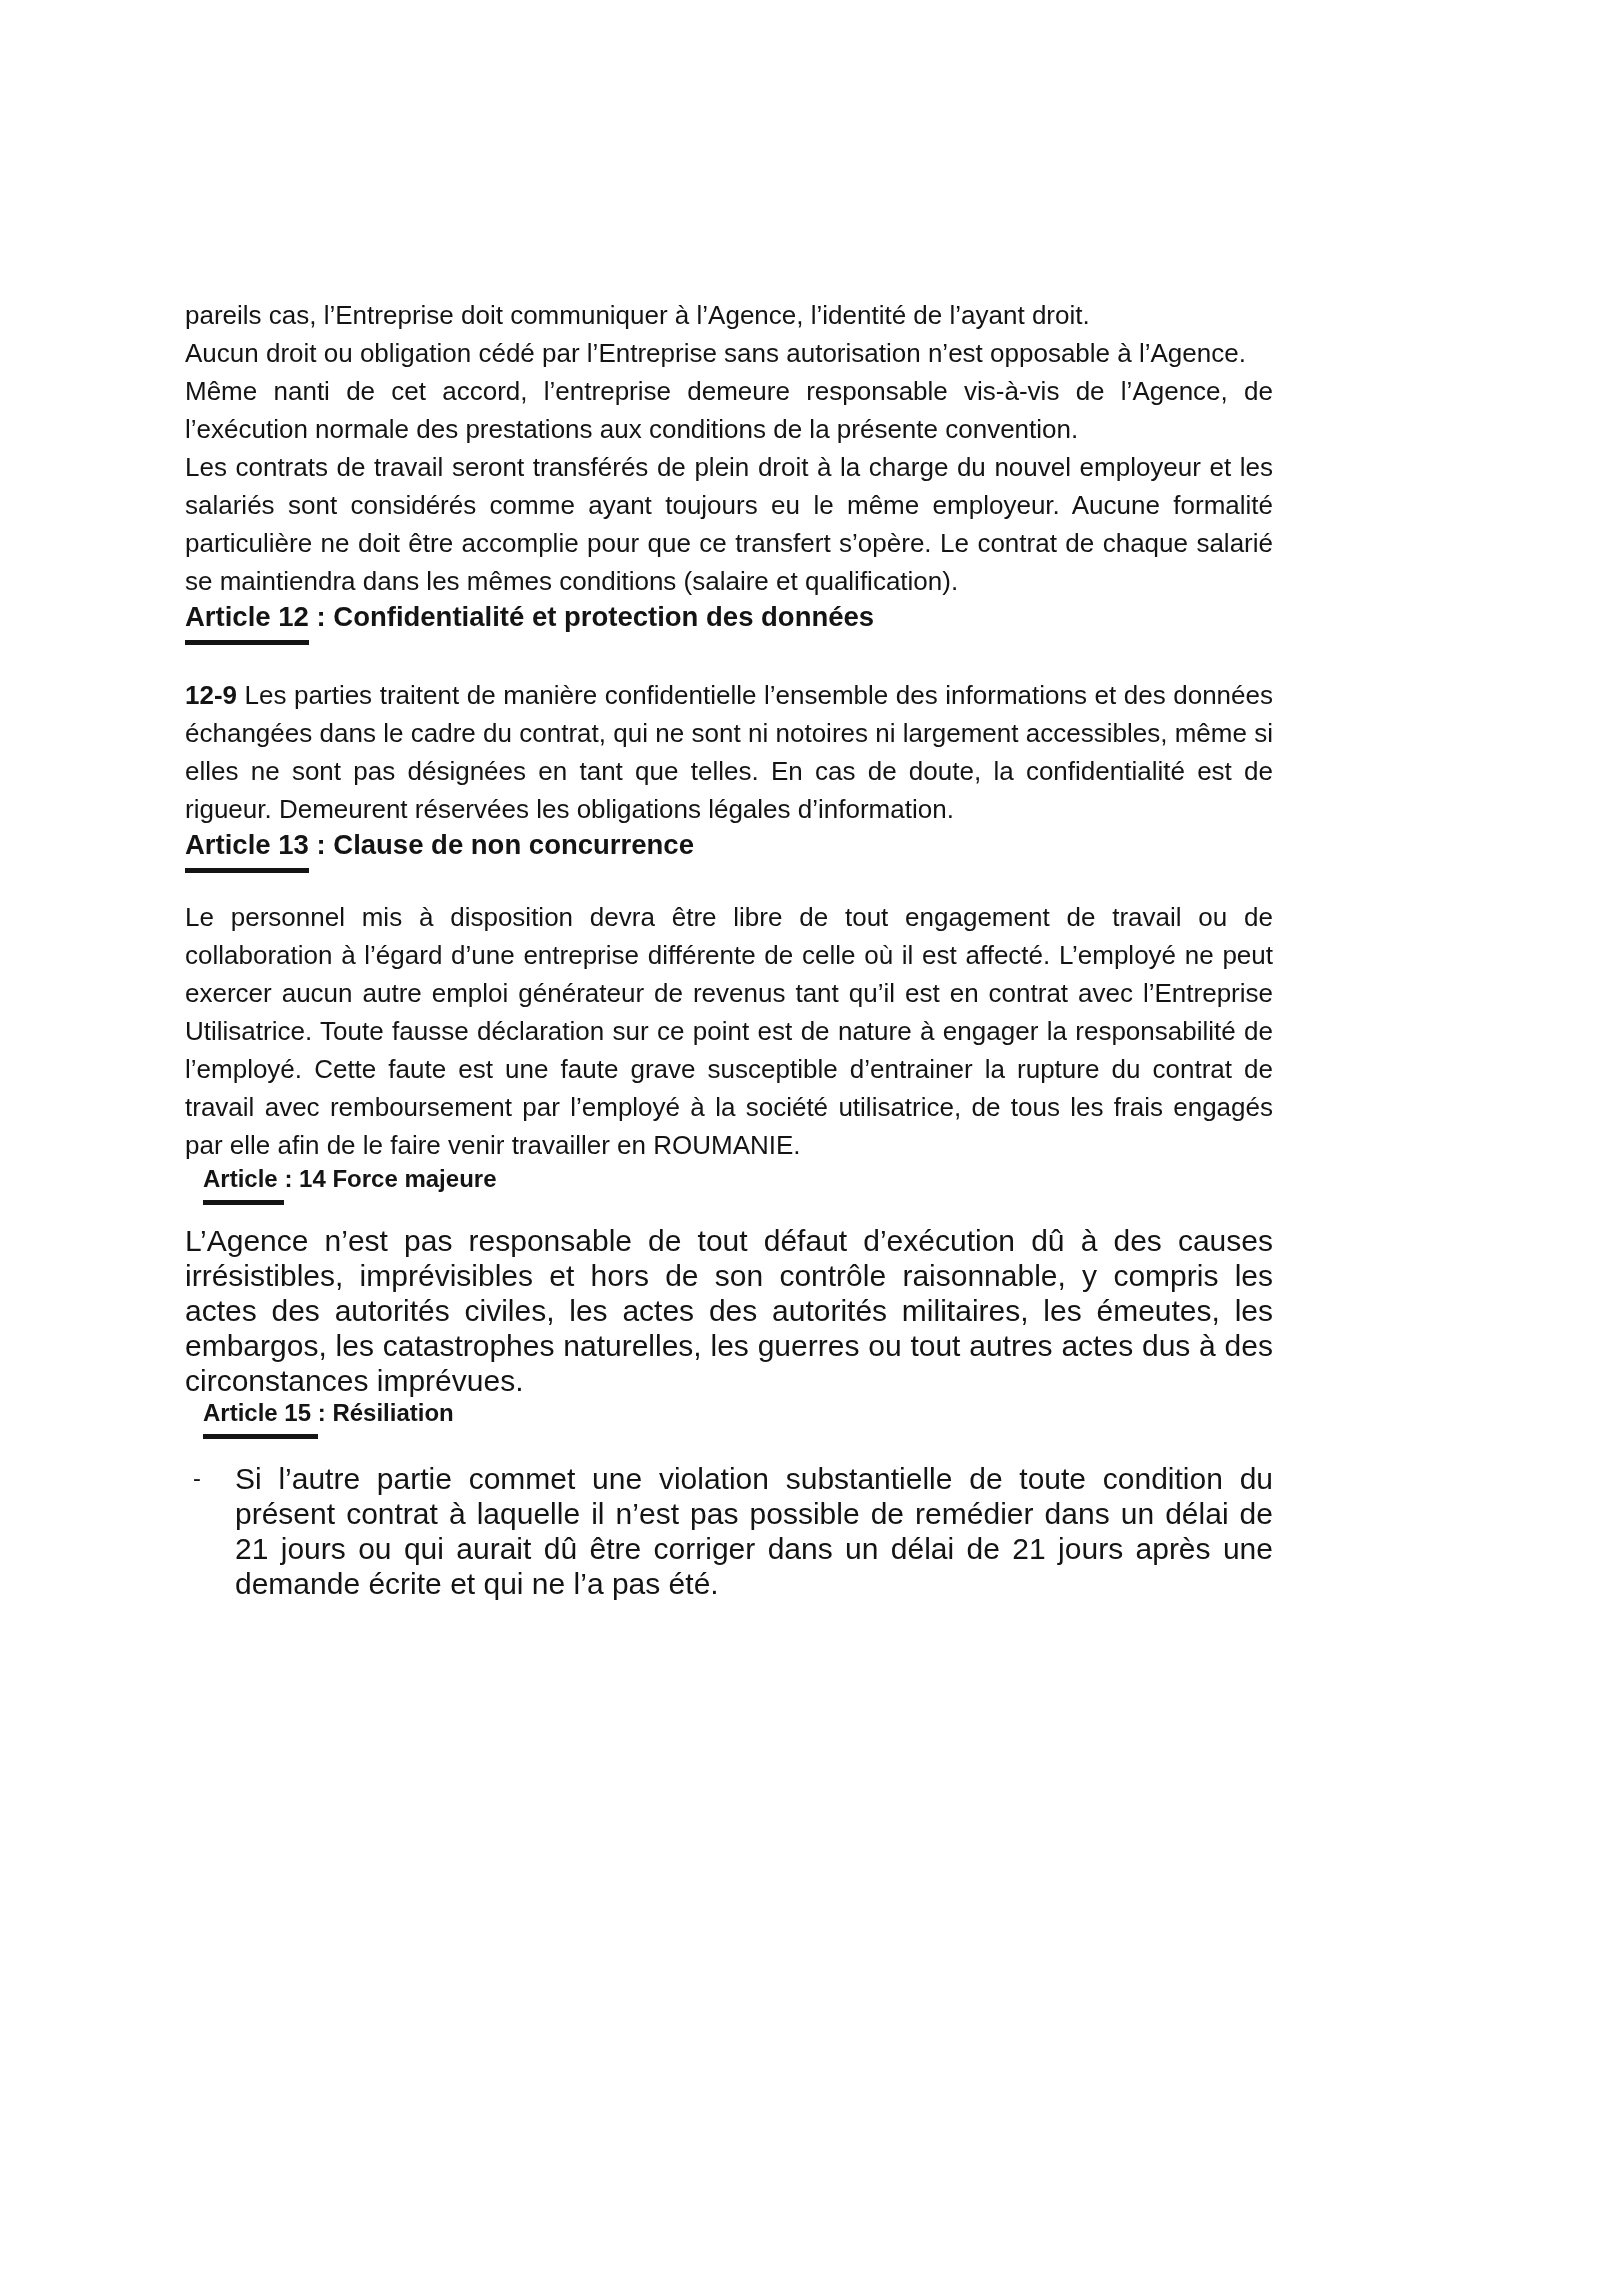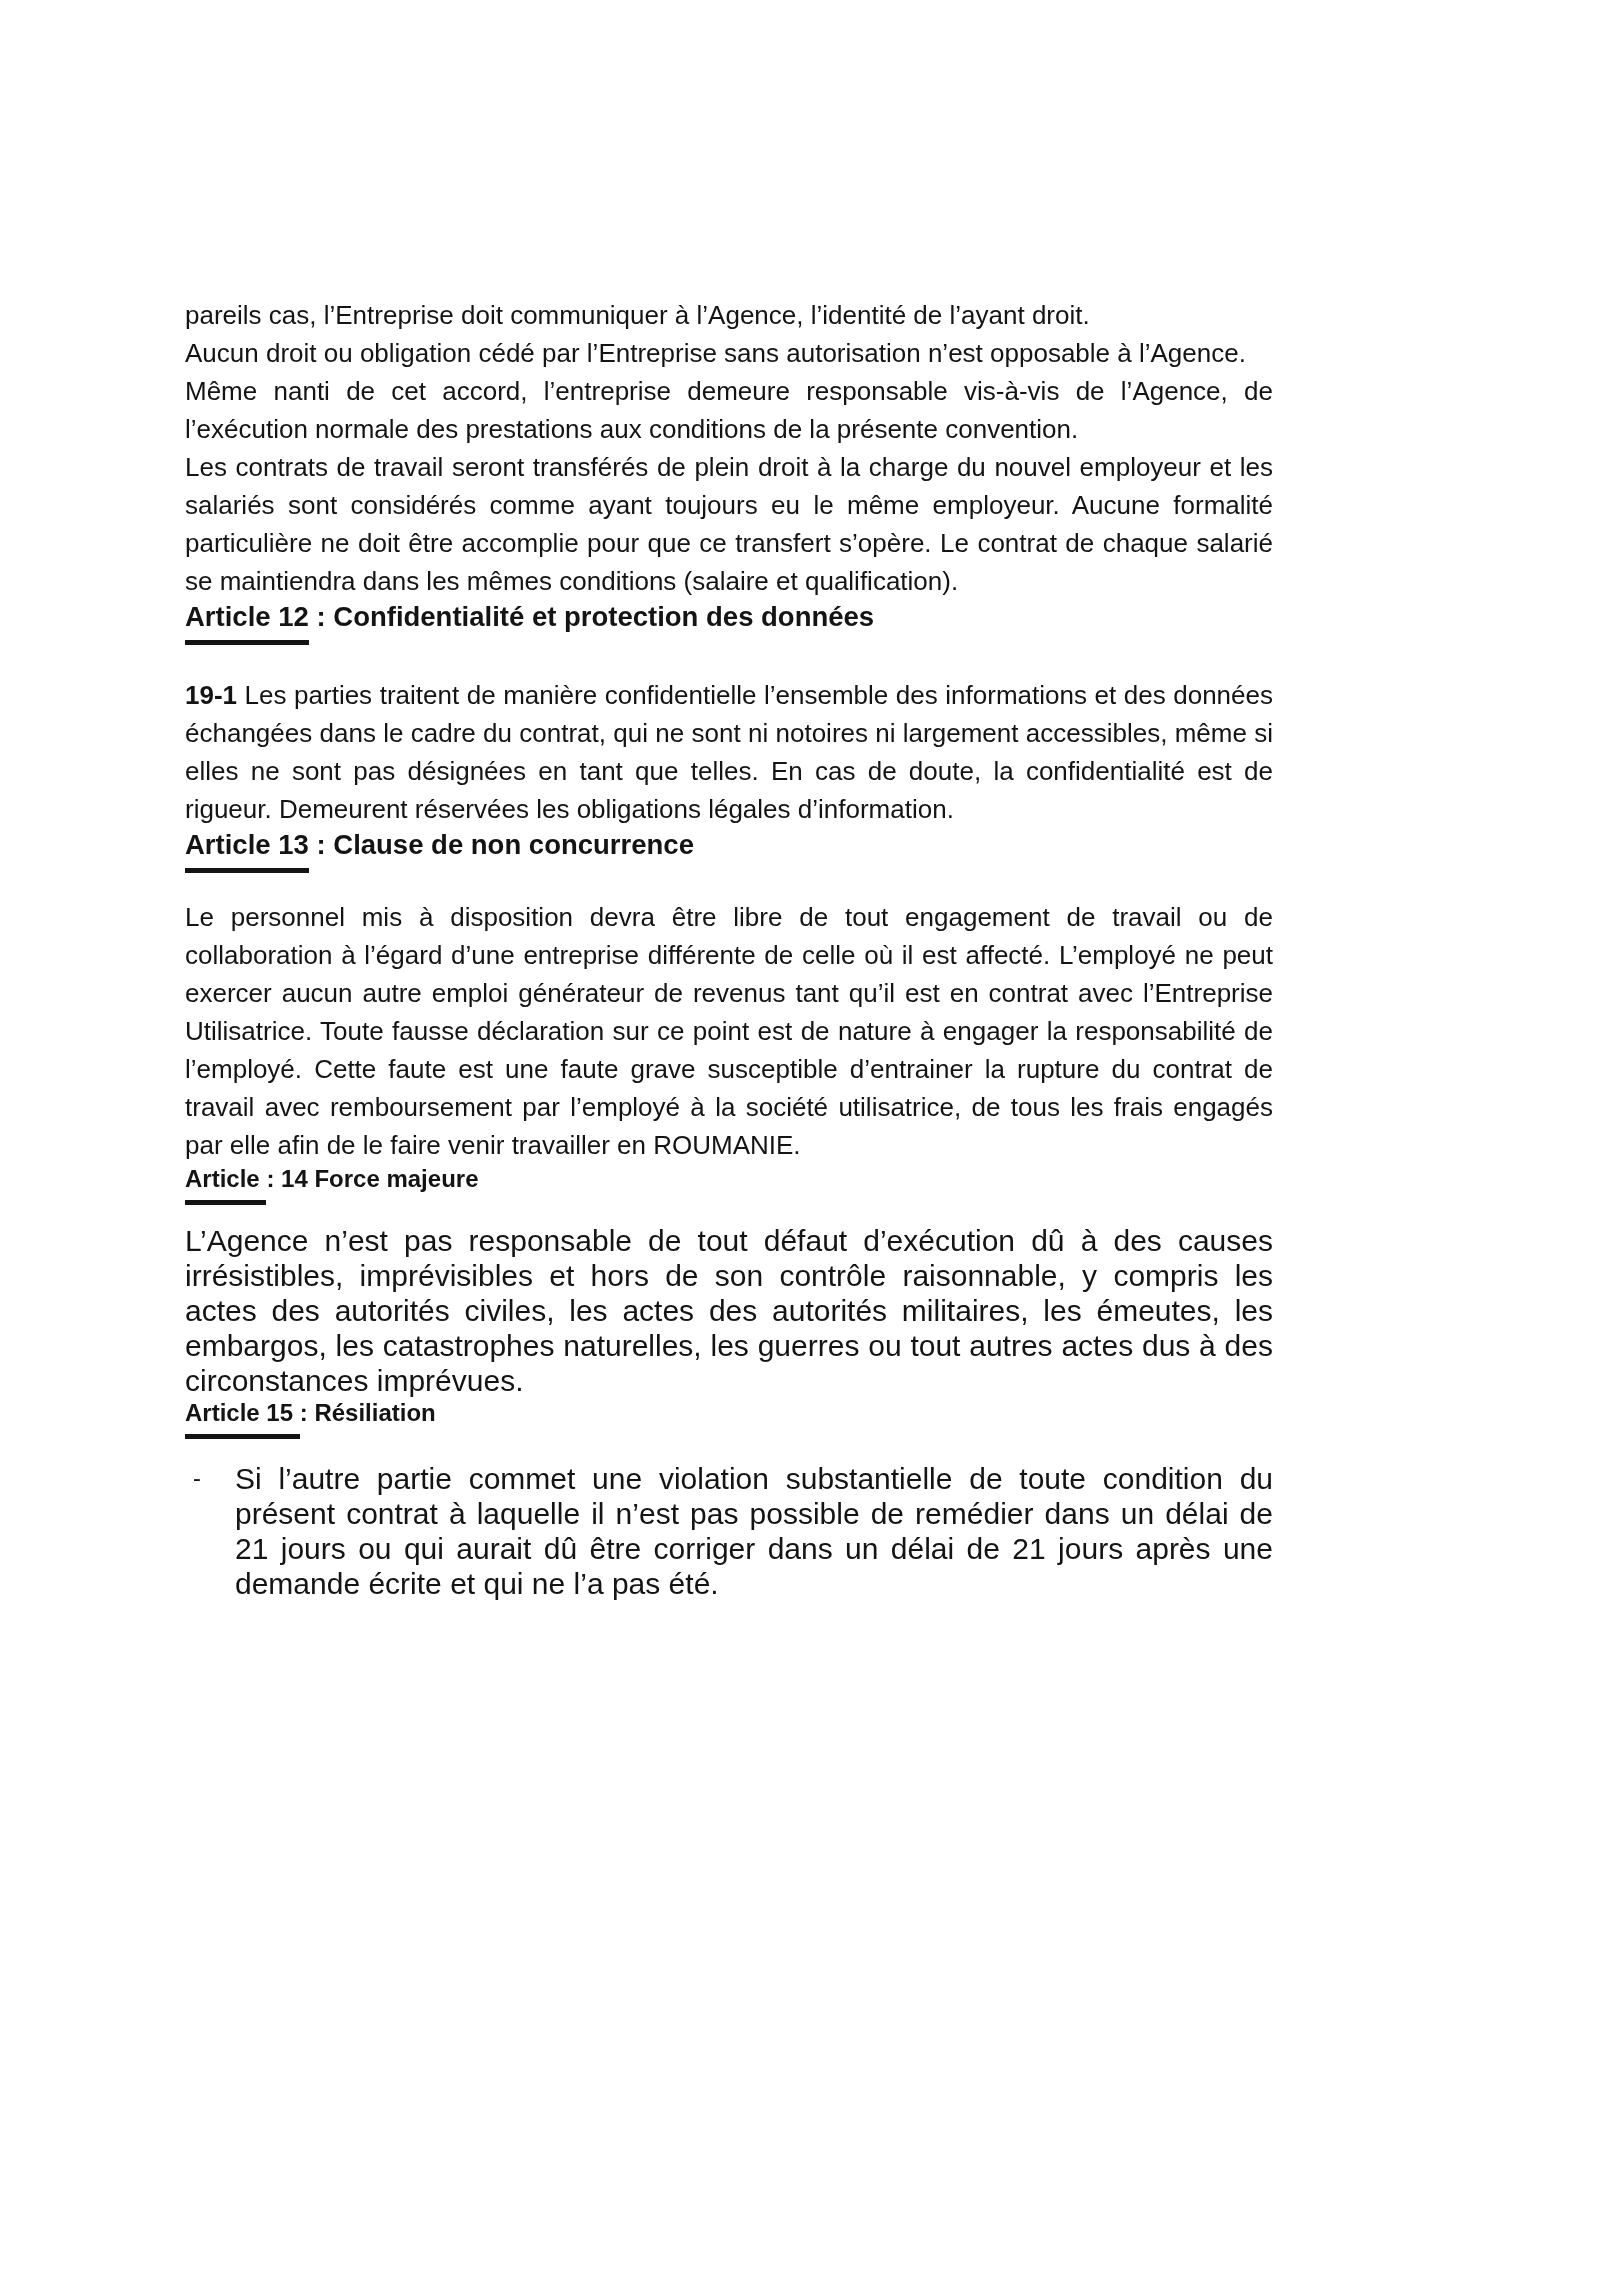--- a/index.html
+++ b/index.html
@@ -10,21 +10,21 @@
     box-sizing: border-box;
     background: #ffffff;
     color: #141414;
     font-family: "Liberation Sans", sans-serif;
     padding: 296px 183px 0 185px;
     overflow: hidden;
   }
   .page p { margin: 0; text-align: justify; font-size: 26px; line-height: 38px; }
   .page p.small { font-size: 30px; line-height: 35px; }
   .heading-lg { font-size: 27.5px; line-height: 33px; font-weight: bold; text-align: left; }
-  .heading-sm { font-size: 24px; line-height: 30px; font-weight: bold; text-align: left; }
+  .heading-sm { font-size: 24px; line-height: 30px; font-weight: bold; text-align: left; margin-left: 18px; }
   .uline { border-bottom: 5.9px solid currentColor; padding-bottom: 8px; }
   .heading-sm .uline { border-bottom-width: 5.2px; }
   .lbl { font-weight: bold; }
 
   .b1   { margin-bottom: 13px; }
   .b2   { margin-bottom: 14.4px; }
   .b3   { margin-bottom: 65px; }
   .b4   { margin-bottom: 33px; }
   .bh12 { margin-bottom: 43px; }
   .b121 { margin-bottom: 29px; }
@@ -51,21 +51,21 @@
 
   <p class="b3">Même nanti de cet accord, l’entreprise demeure responsable vis-à-vis de l’Agence, de l’exécution normale des prestations aux conditions de la présente convention.</p>
 
   <p class="b4">Les contrats de travail seront transférés de plein droit à la charge du nouvel employeur et les salariés sont considérés comme ayant toujours eu le même employeur. Aucune formalité particulière ne doit être accomplie pour que ce transfert s’opère. Le contrat de chaque salarié se maintiendra dans les mêmes conditions (salaire et qualification).</p>
 
   <div class="heading-lg bh12">
     <span class="uline">Article 12</span><span> : Confidentialité et protection des données</span>
   </div>
 
   <p class="b121">
-    <span class="lbl">19-1</span><span> Les parties traitent de manière confidentielle l’ensemble des informations et des données échangées dans le cadre du contrat, qui ne sont ni notoires ni largement accessibles, même si elles ne sont pas désignées en tant que telles. En cas de doute, la confidentialité est de rigueur. Demeurent réservées les obligations légales d’information.</span>
+    <span class="lbl">12-9</span><span> Les parties traitent de manière confidentielle l’ensemble des informations et des données échangées dans le cadre du contrat, qui ne sont ni notoires ni largement accessibles, même si elles ne sont pas désignées en tant que telles. En cas de doute, la confidentialité est de rigueur. Demeurent réservées les obligations légales d’information.</span>
   </p>
 
 
 
   <div class="heading-lg bh13">
     <span class="uline">Article 13</span><span> : Clause de non concurrence</span>
   </div>
 
   <p class="b13">Le personnel mis à disposition devra être libre de tout engagement de travail ou de collaboration à l’égard d’une entreprise différente de celle où il est affecté. L’employé ne peut exercer aucun autre emploi générateur de revenus tant qu’il est en contrat avec l’Entreprise Utilisatrice. Toute fausse déclaration sur ce point est de nature à engager la responsabilité de l’employé. Cette faute est une faute grave susceptible d’entrainer la rupture du contrat de travail avec remboursement par l’employé à la société utilisatrice, de tous les frais engagés par elle afin de le faire venir travailler en ROUMANIE.</p>
 

